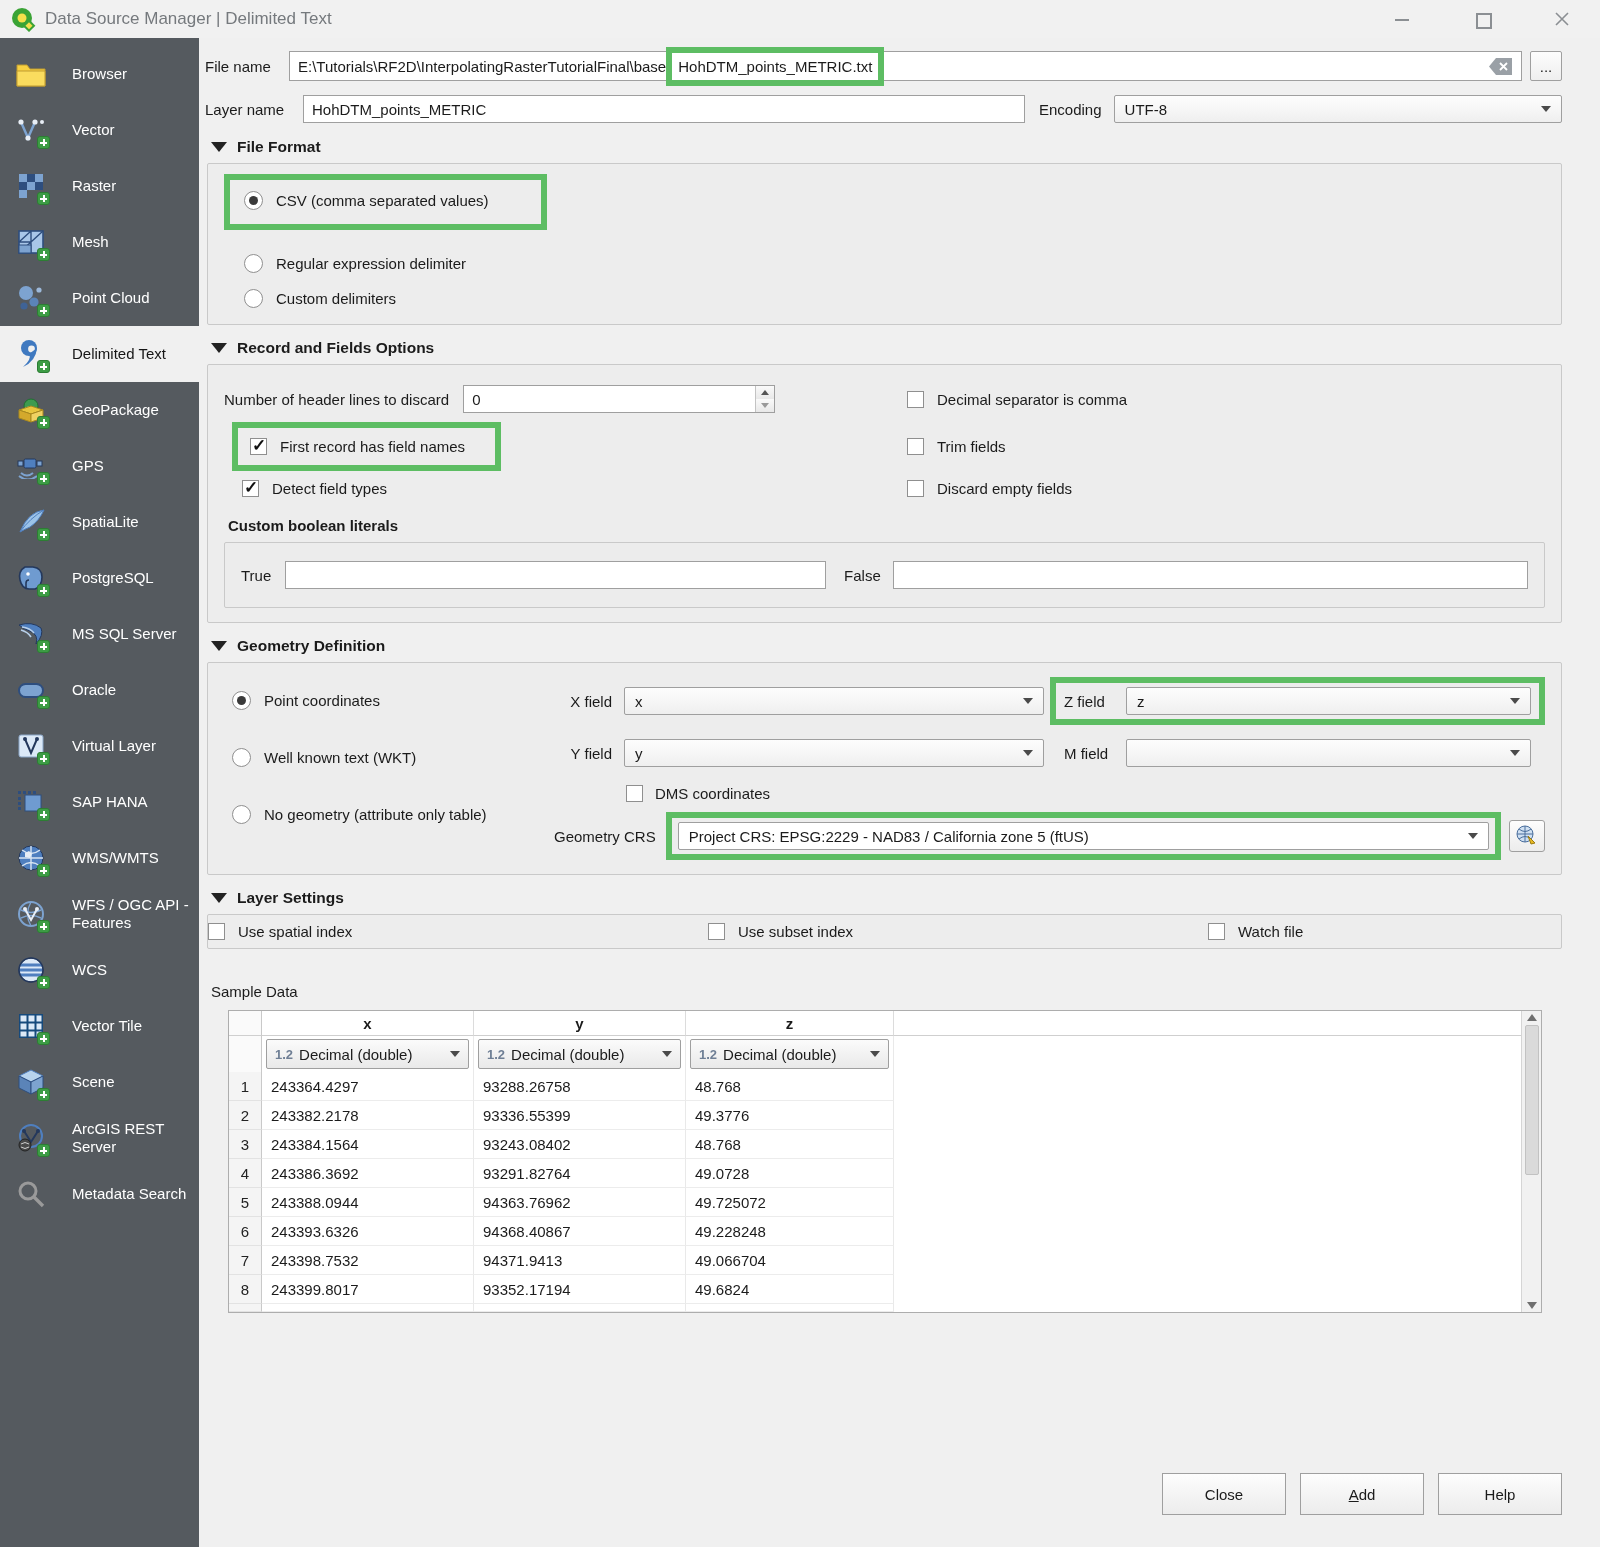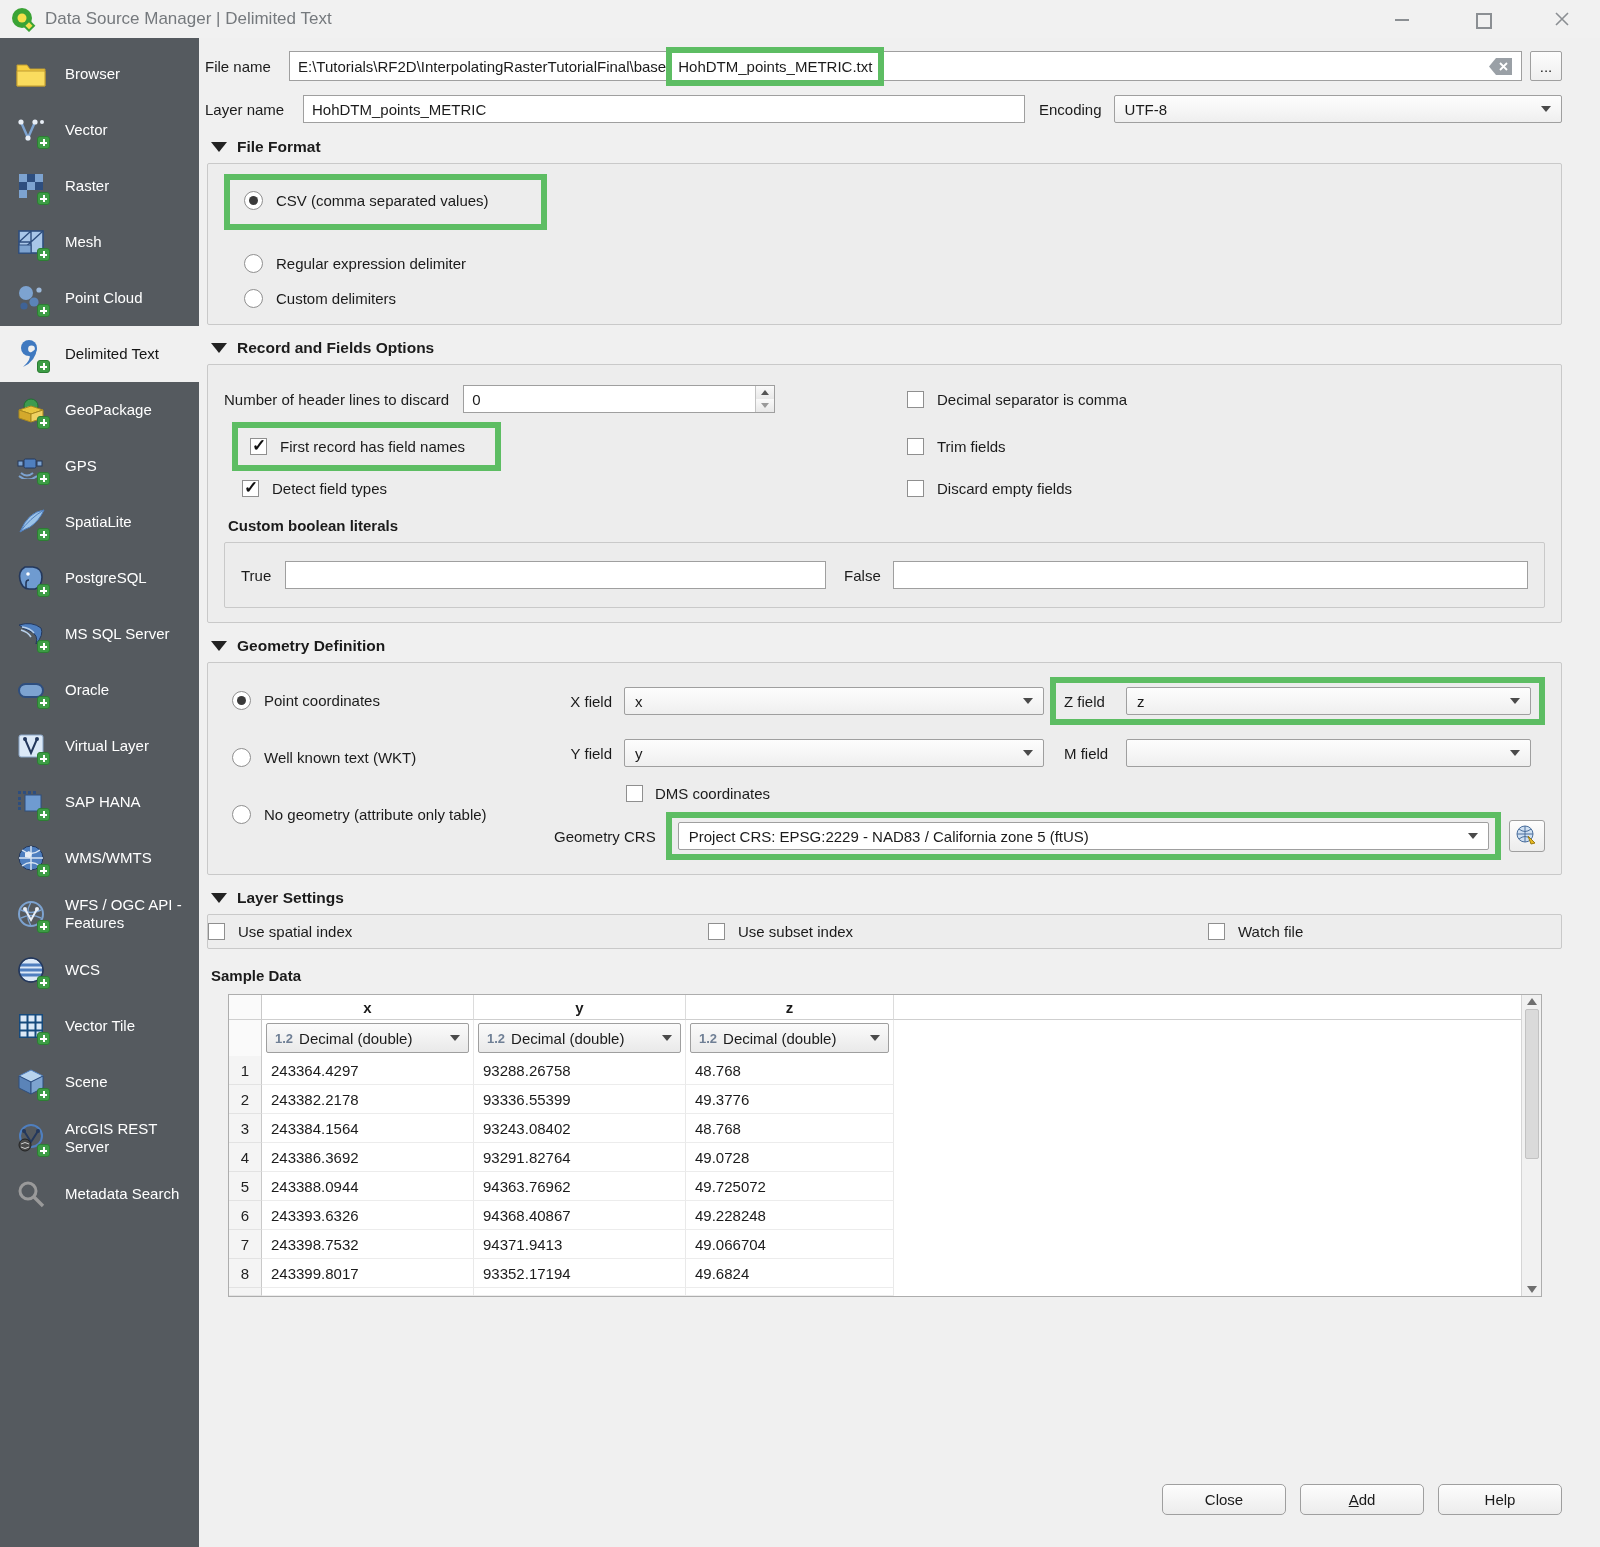--- a/index.html
+++ b/index.html
@@ -19,21 +19,21 @@
   .logo{width:26px;height:26px}
   .title{color:#75797d;font-size:17px;margin-left:9px;flex:1}
   .winbtns{display:flex;align-items:center;gap:64px;margin-right:30px}
   .wc{width:16px;height:16px;position:relative;cursor:default}
   .wc-min::after{content:"";position:absolute;left:1px;top:8px;width:14px;height:2px;background:#8b8f93}
   .wc-max::after{content:"";position:absolute;left:2px;top:2px;width:12px;height:12px;border:2px solid #8b8f93}
   .wc-close svg{position:absolute;left:1px;top:1px}
 
   
   .sidebar{position:absolute;top:38px;left:0;bottom:0;width:199px;background:var(--side-bg);padding-top:8px}
-  .side-item{display:flex;align-items:center;gap:15px;padding:0 4px 0 12px;min-height:56px;color:#fff;cursor:pointer}
+  .side-item{display:flex;align-items:center;gap:22px;padding:0 4px 0 12px;min-height:56px;color:#fff;cursor:pointer}
   .side-item.selected{background:#f0f0f0;color:#151515}
   .side-item .lab{font-size:15px;line-height:1.2}
   .side-icon{position:relative;width:38px;min-width:38px;height:36px;display:flex;align-items:center;justify-content:center}
   .badge{position:absolute;right:0;bottom:-1px;width:13px;height:13px;background:#3d9c45;border-radius:3px;border:1px solid #2c7d33}
   .badge::before{content:"";position:absolute;left:2px;top:4.5px;width:7px;height:2px;background:#fff}
   .badge::after{content:"";position:absolute;left:4.5px;top:2px;width:2px;height:7px;background:#fff}
 
   
   .content{position:absolute;left:199px;top:38px;right:0;bottom:0;padding:12px 38px 0 6px}
   .row{display:flex;align-items:center}
@@ -95,21 +95,21 @@
   .crs-row{display:flex;align-items:center}
   .crs-lab{margin-right:10px}
   .hl-crs{display:flex;align-items:center;border:6px solid var(--green);padding:4px 6px;flex:1}
   .crs-combo{flex:1;background:#fff}
   .globe-btn{width:36px;height:32px;margin-left:8px;background:linear-gradient(#fdfdfd,#ececec);
              border:1px solid var(--bord);border-radius:3px;display:flex;align-items:center;justify-content:center;cursor:pointer}
 
   .ls-row{display:flex;align-items:center;padding:8px 0}
   .ls-item{display:flex;align-items:center;gap:13px;width:500px}
 
-  .sd-title{font-weight:bold;margin:18px 0 10px 6px}
+  .sd-title{font-weight:normal;margin:34px 0 10px 6px}
   .sample{margin-left:23px;width:1314px;background:#fff;border:1px solid #adadad;display:flex}
   .tbl-main{flex:1}
   .tgrid{display:grid;grid-template-columns:33px 212px 212px 208px 1fr}
   .hcell{height:25px;display:flex;align-items:center;justify-content:center;font-weight:bold;
          border-right:1px solid #dcdcdc;border-bottom:1px solid #cfcfcf}
   .hcorner{background:#fafafa;border-right:1px solid #c9c9c9;border-bottom:1px solid #cfcfcf}
   .hfill{border-bottom:1px solid #cfcfcf}
   .tcell{padding:3px 4px;border-right:1px solid #e9e9e9}
   .tcorner{background:#fafafa;border-right:1px solid #c9c9c9}
   .typ{height:30px;font-size:15px;gap:6px;display:flex;align-items:center;padding:0 8px;
@@ -120,22 +120,22 @@
          display:flex;align-items:center;justify-content:center;color:#222}
   .dcell{display:flex;align-items:center;padding-left:9px;border-right:1px solid #e9e9e9;border-bottom:1px solid #ececec}
   .fillcell{border:none}
   .partial{height:8px;overflow:hidden}
   .vscroll{width:20px;background:#f1f1f1;border-left:1px solid #d5d5d5;display:flex;flex-direction:column;align-items:center;padding:3px 0}
   .sc-up{width:0;height:0;border-left:5px solid transparent;border-right:5px solid transparent;border-bottom:7px solid #6f6f6f;margin-bottom:4px;cursor:pointer}
   .sc-dn{width:0;height:0;border-left:5px solid transparent;border-right:5px solid transparent;border-top:7px solid #6f6f6f;margin-top:auto;cursor:pointer}
   .sc-thumb{width:14px;height:150px;background:#dadada;border:1px solid #c2c2c2;border-radius:2px}
 
   .footer{position:absolute;right:38px;bottom:32px;display:flex;gap:14px}
-  .btn{width:124px;height:31px;background:linear-gradient(#fdfdfd,#ececec);border:1px solid var(--bord);
-       border-radius:5px;display:flex;align-items:center;justify-content:center;font-size:15px;cursor:pointer}
+  .btn{width:124px;height:42px;background:linear-gradient(#fdfdfd,#ececec);border:1px solid var(--bord);
+       border-radius:0;display:flex;align-items:center;justify-content:center;font-size:15px;cursor:pointer}
   .ul{text-decoration:underline}
 </style>
 </head>
 <body>
 
 <div class="titlebar">
   <svg class="logo" viewBox="0 0 26 26">
     <circle cx="12" cy="12" r="10" fill="#3aa335"></circle>
     <circle cx="12" cy="12" r="4.5" fill="#f4e04b"></circle>
     <rect x="15" y="15" width="9" height="9" fill="#3aa335" transform="rotate(45 19 19)"></rect>

